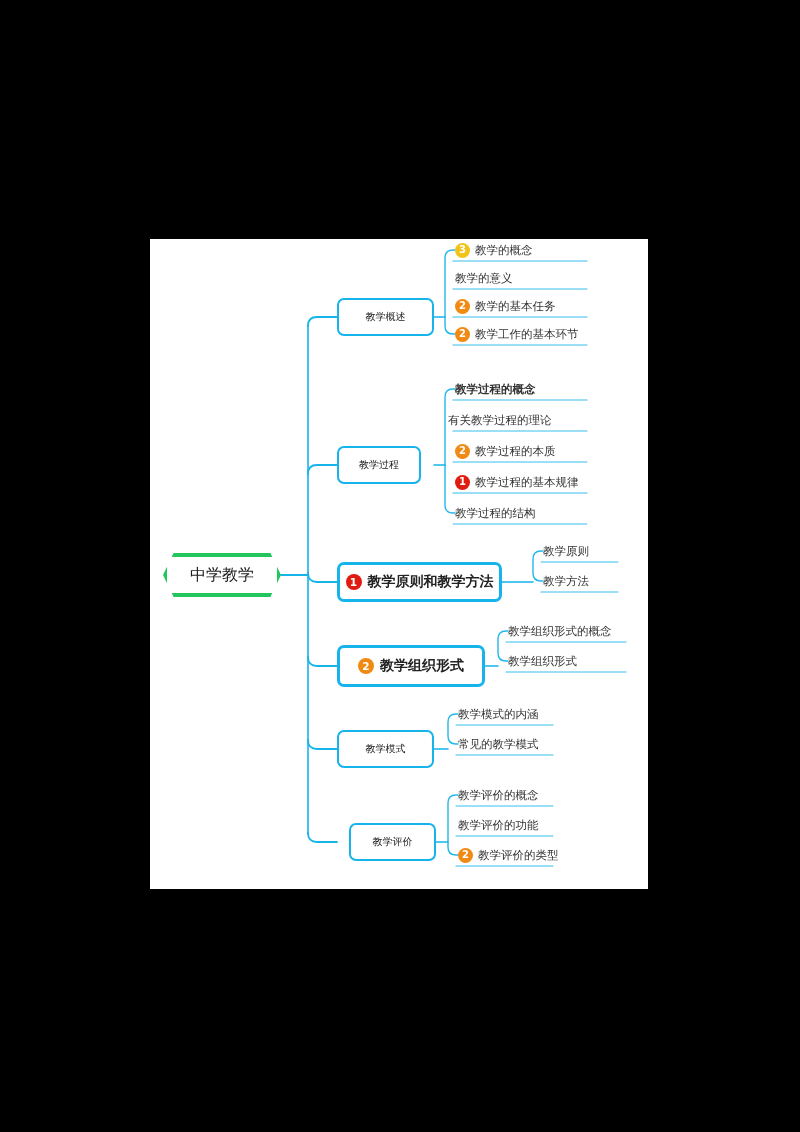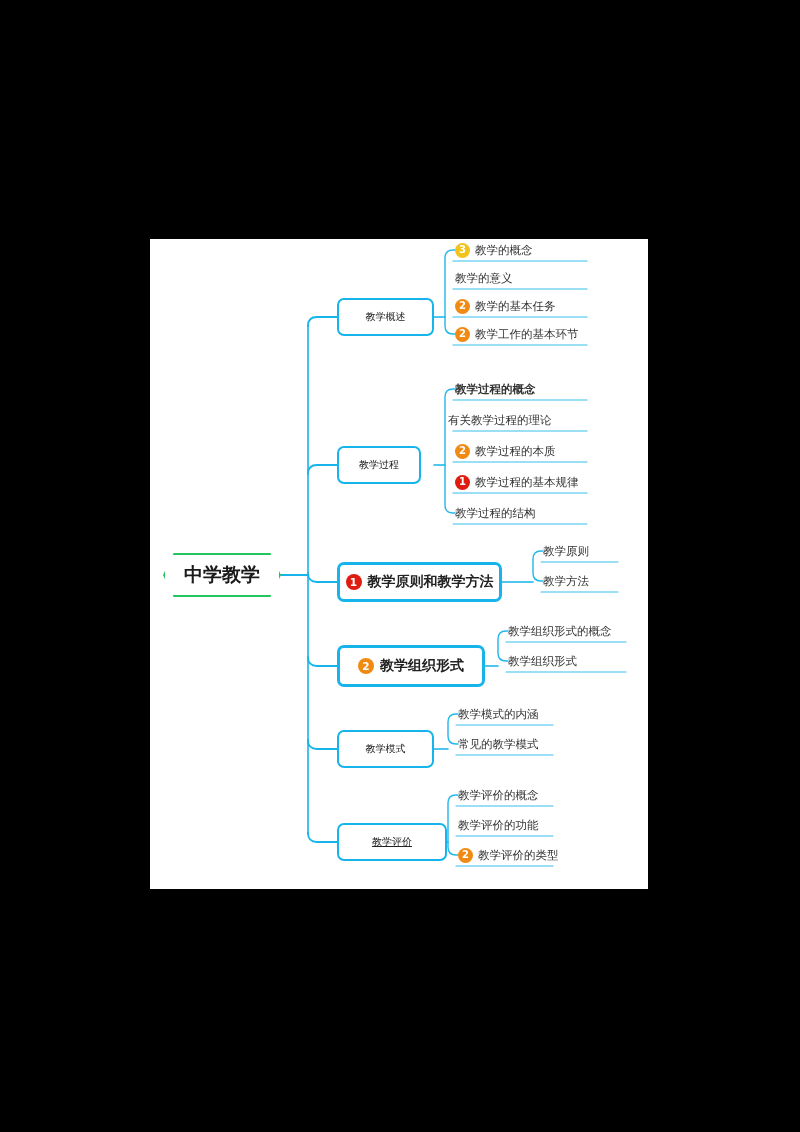--- a/index.html
+++ b/index.html
@@ -3,23 +3,23 @@
 <meta charset="utf-8">
 <style>
   html,body{margin:0;padding:0;background:#000;}
   body{width:800px;height:1132px;position:relative;
        font-family:"DejaVu Sans","Liberation Sans",sans-serif;}
   #canvas{position:absolute;left:150px;top:239px;width:498px;height:650px;
           background:#fff;overflow:hidden;}
   #svg{position:absolute;left:0;top:0;width:498px;height:650px;}
   .node{position:absolute;box-sizing:border-box;display:flex;align-items:center;
         justify-content:center;background:#fff;white-space:nowrap;}
-  .root{border:2px solid #22c55e;color:#1a1a1a;font-size:19px;
+  .root{border:4px solid #22c55e;color:#1a1a1a;font-size:16px;
         clip-path:polygon(9% 0,91% 0,100% 50%,91% 100%,9% 100%,0 50%);
-        border-radius:2px;font-weight:bold;}
+        border-radius:2px;}
   .rootwrap{position:absolute;}
   .branch{border:2px solid #16b4ea;border-radius:7px;font-size:10px;color:#222;
           padding:0 10px;gap:6px;}
   .branch.thick{border-width:3px;font-weight:bold;font-size:14px;}
   .sub{position:absolute;font-size:11.5px;color:#333;white-space:nowrap;
        display:flex;align-items:center;gap:5px;background:transparent;}
   .badge{display:inline-flex;align-items:center;justify-content:center;
          width:15px;height:15px;border-radius:50%;color:#fff;font-size:10px;
          font-weight:bold;flex:0 0 auto;line-height:1;}
   .b1{background:#e01b10;}
@@ -135,21 +135,21 @@
       </div>
       <div class="node branch" style="left: 187px; top: 491px; width: 97px; height: 38px; font-family: Liberation Serif, serif;">
         <span>教学模式</span>
       </div>
       <div class="sub" style="left: 308px; top: 466px; height: 18px;">
         <span>教学模式的内涵</span>
       </div>
       <div class="sub" style="left: 308px; top: 496px; height: 18px;">
         <span>常见的教学模式</span>
       </div>
-      <div class="node branch" style="left: 187px; top: 584px; width: 110px; height: 38px; text-decoration: underline;">
+      <div class="node branch" style="left: 199px; top: 584px; width: 87px; height: 38px;">
         <span>教学评价</span>
       </div>
       <div class="sub" style="left: 308px; top: 547px; height: 18px;">
         <span>教学评价的概念</span>
       </div>
       <div class="sub" style="left: 308px; top: 577px; height: 18px;">
         <span>教学评价的功能</span>
       </div>
       <div class="sub" style="left: 308px; top: 607px; height: 18px;">
         <span class="badge b2">2</span>

